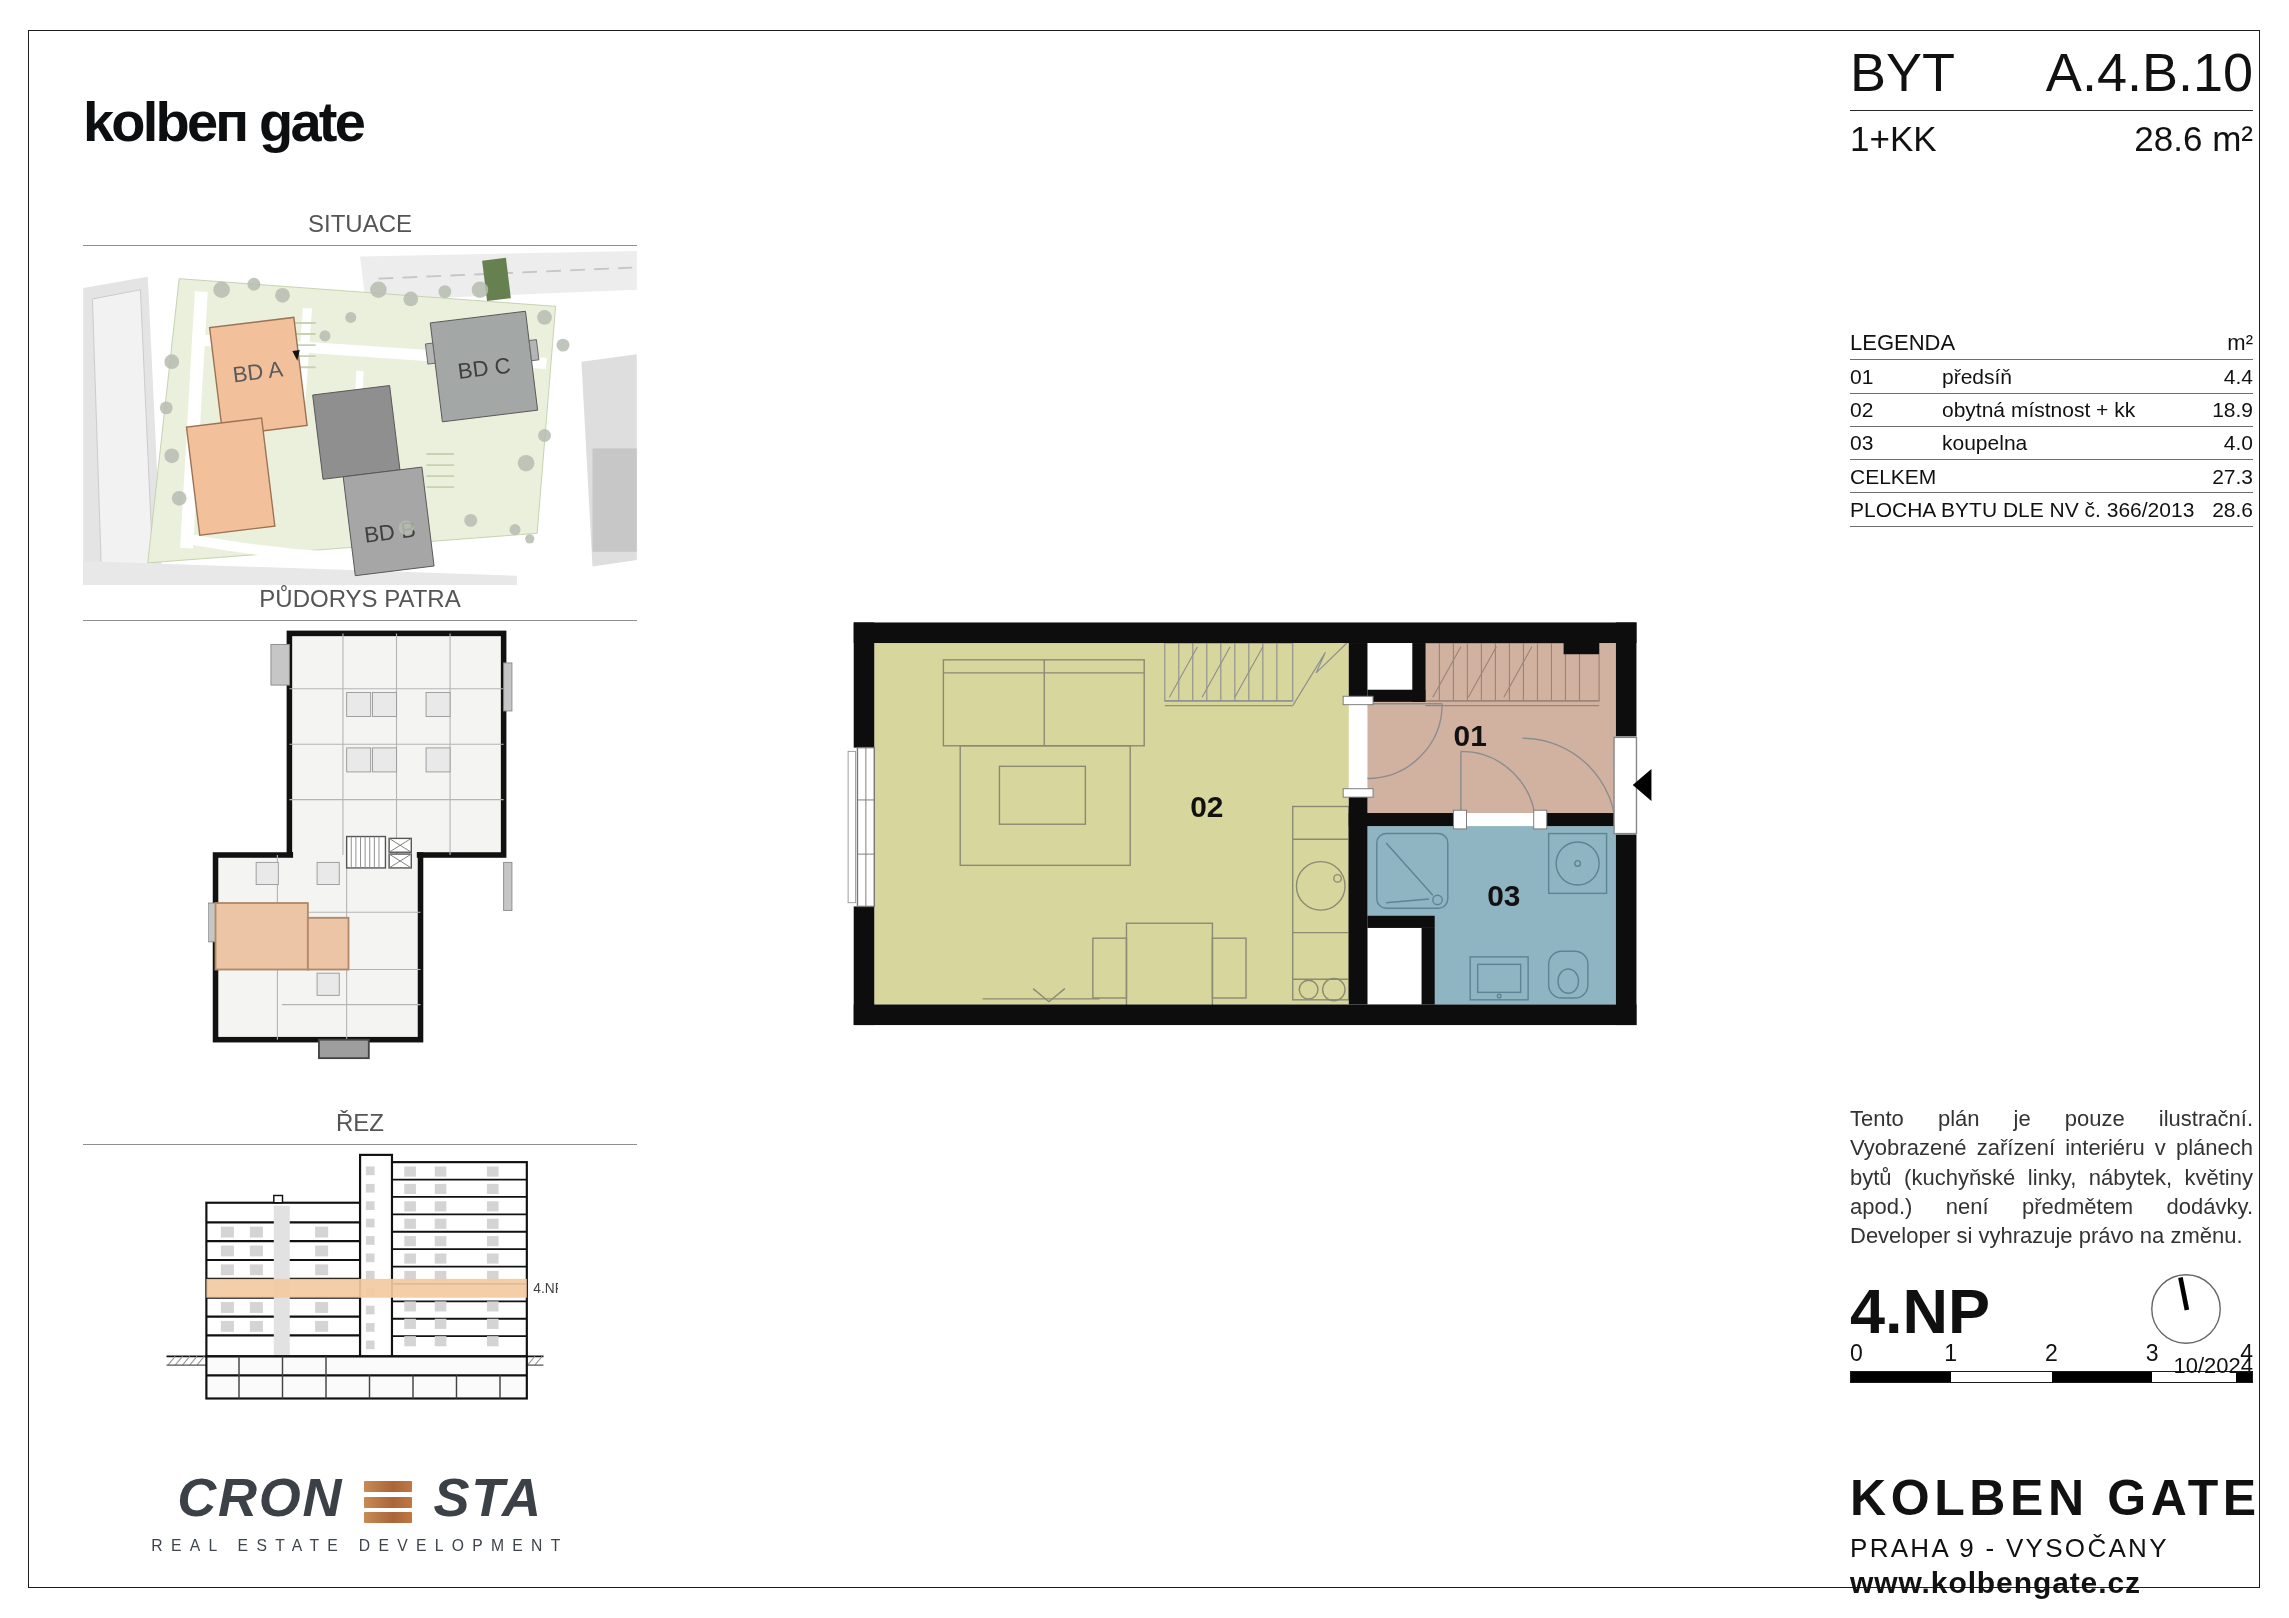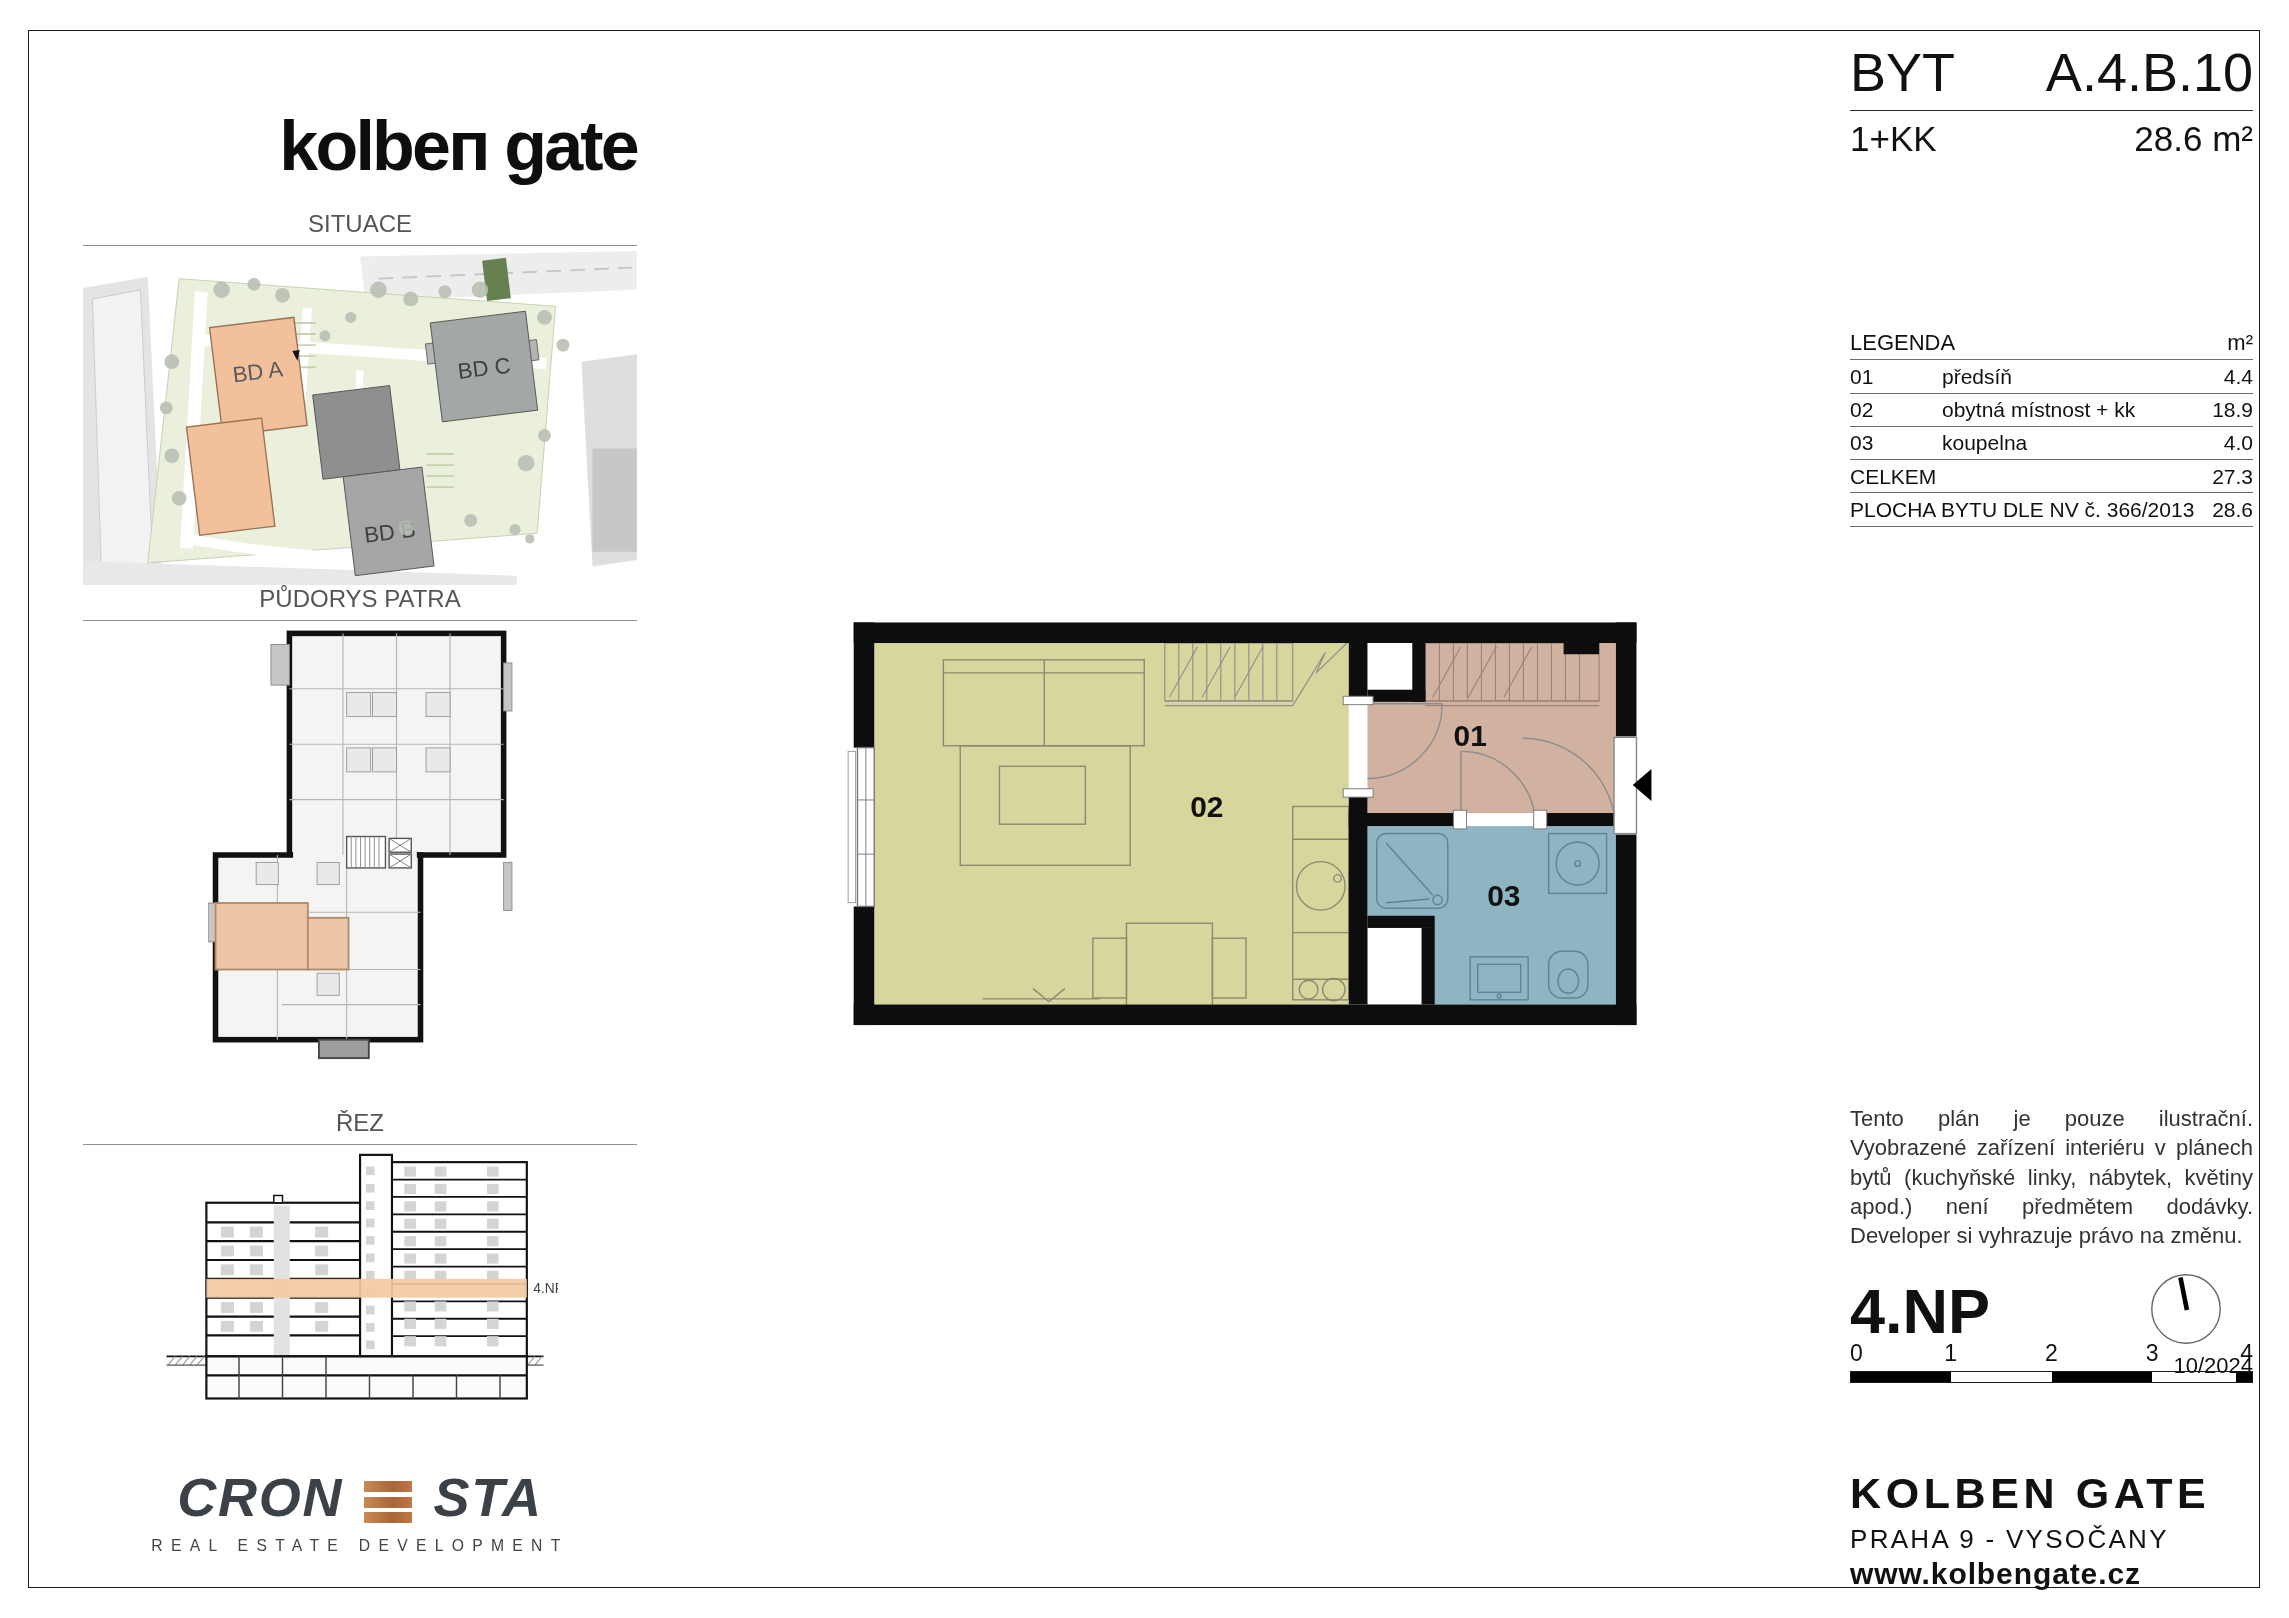--- a/index.html
+++ b/index.html
@@ -1,20 +1,20 @@
 <!DOCTYPE html>
 <html style="font-size:14.8px"><head>
 <meta charset="utf-8">
 <style>
   html,body{margin:0;padding:0;background:#fff;}
   body{width:2290px;height:1619px;position:relative;font-family:"Liberation Sans",sans-serif;color:#111;overflow:hidden;}
   .abs{position:absolute;}
   .page-border{left:28px;top:29.5px;width:2230px;height:1556px;border:1.8px solid #1c1c1c;}
   
-  .logo{left:83px;top:106px;width:554px;text-align:right;font-size:70px;font-weight:800;letter-spacing:-2.8px;color:#0c0e10;}
+  .logo{left:83px;top:89px;width:554px;text-align:left;font-size:56px;font-weight:800;letter-spacing:-2.8px;color:#0c0e10;}
   .sec-hdr{left:83px;width:554px;text-align:center;font-size:24px;color:#555;border-bottom:1.8px solid #8f8f8f;padding-bottom:6.5px;}
   .hdr-situace{top:210px;}
   .hdr-pudorys{top:585px;}
   .hdr-rez{top:1109px;}
   .situace-svg{left:83px;top:251px;width:554px;height:334px;}
   .pudorys-svg{left:208px;top:626px;width:305px;height:434px;}
   .rez-svg{left:152px;top:1146px;width:406px;height:265px;}
   .cronesta{left:83px;top:1466px;width:554px;text-align:center;}
   .cron-line{display:flex;justify-content:center;align-items:flex-end;gap:21px;font-style:italic;}
   .cron-txt{font-size:54px;font-weight:800;letter-spacing:1.8px;color:#3b4147;}
@@ -42,21 +42,21 @@
   .scale-nums span{position:absolute;top:0;}
   .sn0{left:0;}
   .sn1{left:25%;transform:translateX(-50%);}
   .sn2{left:50%;transform:translateX(-50%);}
   .sn3{left:75%;transform:translateX(-50%);}
   .sn4{right:0;}
   .scale-bar{top:1371px;height:12px;display:flex;border:1.4px solid #1a1a1a;box-sizing:border-box;}
   .sb-seg{height:100%;}
   .date{top:1353px;text-align:right;font-size:22px;}
   .footer{top:1469px;}
-  .ft-name{font-size:43px;font-weight:800;letter-spacing:4.6px;white-space:nowrap;}
+  .ft-name{font-size:50px;font-weight:800;letter-spacing:4.6px;white-space:nowrap;}
   .ft-loc{font-size:26px;letter-spacing:2.3px;margin-top:5.5px;white-space:nowrap;}
   .ft-web{font-size:30px;font-weight:700;letter-spacing:0.9px;margin-top:2.8px;white-space:nowrap;}
   svg text{font-family:"Liberation Sans",sans-serif;}
 </style>
 </head>
 <body>
 
 <div class="abs page-border"></div>
 
 <div class="abs logo">kolbeп gate</div>

